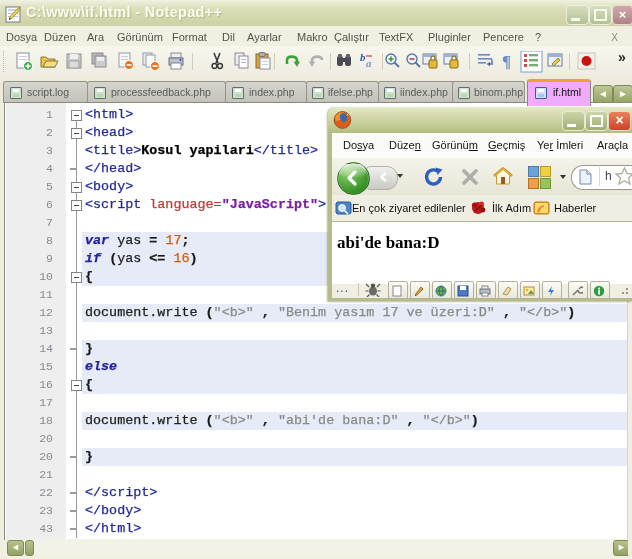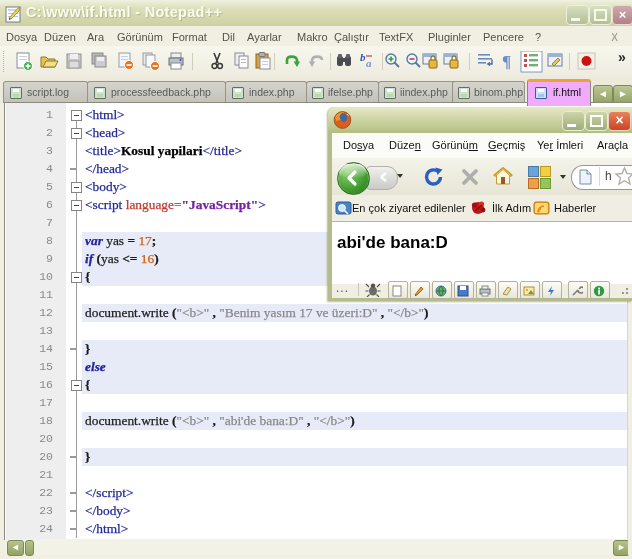--- a/index.html
+++ b/index.html
@@ -1,17 +1,17 @@
 <!DOCTYPE html>
 <html><head><meta charset="utf-8">
 <style>
 html,body{margin:0;padding:0}
 body{width:632px;height:559px;overflow:hidden;position:relative;background:#f1efe2;font-family:"Liberation Sans",sans-serif}
 .ab{position:absolute}
-.mono{font-family:Liberation Serif, serif;font-size:13.4px;line-height:18px;white-space:pre;-webkit-text-stroke:0.25px}
+.mono{font-family:Liberation Mono, monospace;font-size:13.4px;line-height:18px;white-space:pre;-webkit-text-stroke:0.25px}
 .tag{color:#232a96}
 .kw{color:#23239c;font-weight:bold;font-style:italic}
 .str{color:#8a8a8a}
 .num{color:#cc6010}
 .pu{color:#1a1a1a;font-weight:bold}
 .row{position:absolute;left:82px;right:0;height:18px}
 .lav{background:#e7ebf7}
 .ln{position:absolute;width:46px;text-align:right;color:#878a94;font-family:"Liberation Mono",monospace;font-size:11.5px;line-height:18px}
 .fb{position:absolute;left:71px;width:9px;height:9px;border:1px solid #848484;background:#fff;z-index:3}
 .fb:after{content:"";position:absolute;left:2px;right:2px;top:4px;height:1px;background:#444}
@@ -315,21 +315,21 @@
     <div class="ln" style="left:7px;top:340px">14</div>
     <div class="ln" style="left:7px;top:358px">15</div>
     <div class="ln" style="left:7px;top:376px">16</div>
     <div class="ln" style="left:7px;top:394px">17</div>
     <div class="ln" style="left:7px;top:412px">18</div>
     <div class="ln" style="left:7px;top:430px">20</div>
     <div class="ln" style="left:7px;top:448px">20</div>
     <div class="ln" style="left:7px;top:466px">21</div>
     <div class="ln" style="left:7px;top:484px">22</div>
     <div class="ln" style="left:7px;top:502px">23</div>
-    <div class="ln" style="left:7px;top:520px">24</div>
+    <div class="ln" style="left:7px;top:520px">43</div>
     <div class="fb" style="top:109.5px"></div>
     <div class="fb" style="top:127.5px"></div>
     <div class="fb" style="top:181.5px"></div>
     <div class="fb" style="top:199.5px"></div>
     <div class="fb" style="top:271.5px"></div>
     <div class="fb" style="top:379.5px"></div>
     <div class="tick" style="top:168px"></div>
     <div class="tick" style="top:348px"></div>
     <div class="tick" style="top:456px"></div>
     <div class="tick" style="top:492px"></div>
@@ -436,21 +436,21 @@
  <div class="ab" style="left:164px;top:95px;font-size:11px;color:#111">İlk Adım</div>
  <svg class="ab" style="left:205px;top:92px" width="17" height="17">
       <rect x="1" y="3" width="15" height="12" rx="2" fill="#f0a028" stroke="#b87818"></rect>
       <rect x="2" y="4" width="13" height="10" rx="1.5" fill="#fcd870"></rect>
       <path d="M5 13 a6 6 0 0 1 6-6 M5 13 a3 3 0 0 1 3-3" stroke="#e88818" stroke-width="1.5" fill="none"></path>
       <circle cx="5.6" cy="12.4" r="1.1" fill="#e88818"></circle>
     </svg>
  <div class="ab" style="left:226px;top:95px;font-size:11px;color:#111">Haberler</div>
 
  <div class="ab" style="left:4px;top:114px;width:300px;height:62px;background:#fff;border-top:1px solid #b8b5a5"></div>
- <div class="ab" style="left:9px;top:126px;font-family:Liberation Sans, sans-serif;font-weight:bold;font-size:17px;color:#000">abi'de bana:D</div>
+ <div class="ab" style="left:9px;top:126px;font-family:Liberation Serif, serif;font-weight:bold;font-size:17px;color:#000">abi'de bana:D</div>
 
  <div class="ab" style="left:4px;top:176px;width:300px;height:14px;background:#f0eee2;border-top:1px solid #fff"></div>
  <div class="ab" style="left:8px;top:174px;font-size:12px;color:#555;letter-spacing:1px">...</div>
  <div class="ab" style="left:30px;top:176px;width:1px;height:13px;background:#cac7b7"></div>
  <svg class="ab" style="left:37px;top:175px" width="16" height="15">
       <ellipse cx="8" cy="9" rx="4" ry="4.6" fill="#6a6a66"></ellipse>
       <circle cx="8" cy="3.6" r="2.2" fill="#54544f"></circle>
       <path d="M4 5 L1 2 M12 5 L15 2 M3.5 9 L0.5 9 M12.5 9 L15.5 9 M4.5 12.5 L2 15 M11.5 12.5 L14 15" stroke="#54544f" stroke-width="1.1"></path>
     </svg>
  <div id="sbar">

